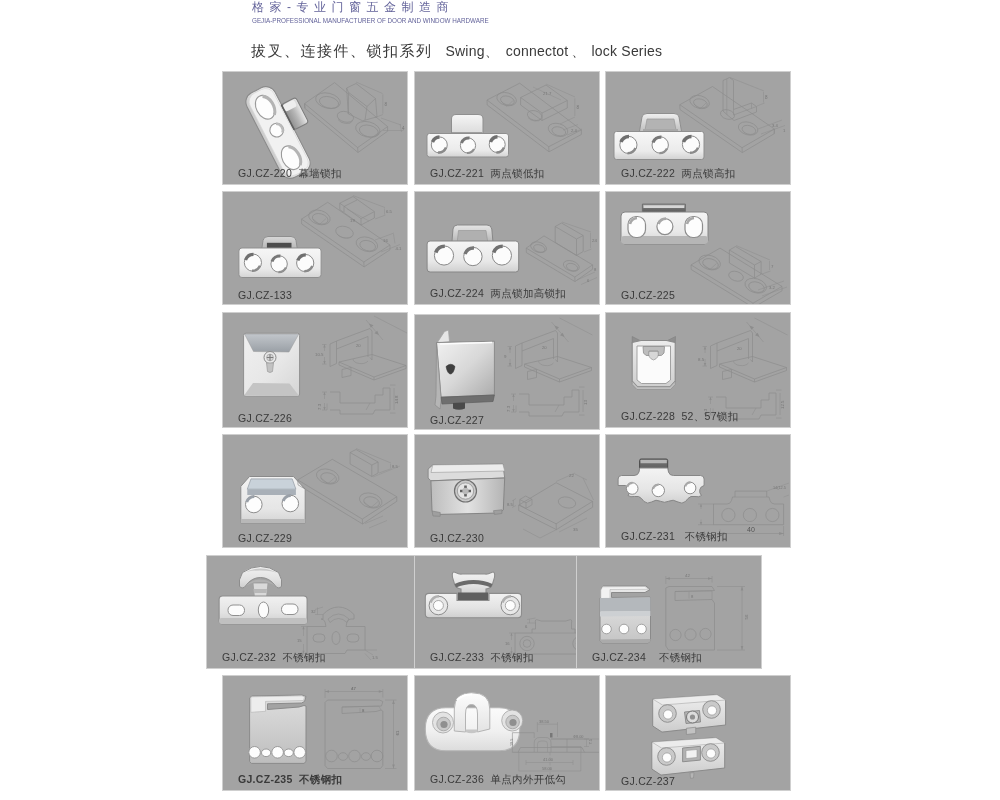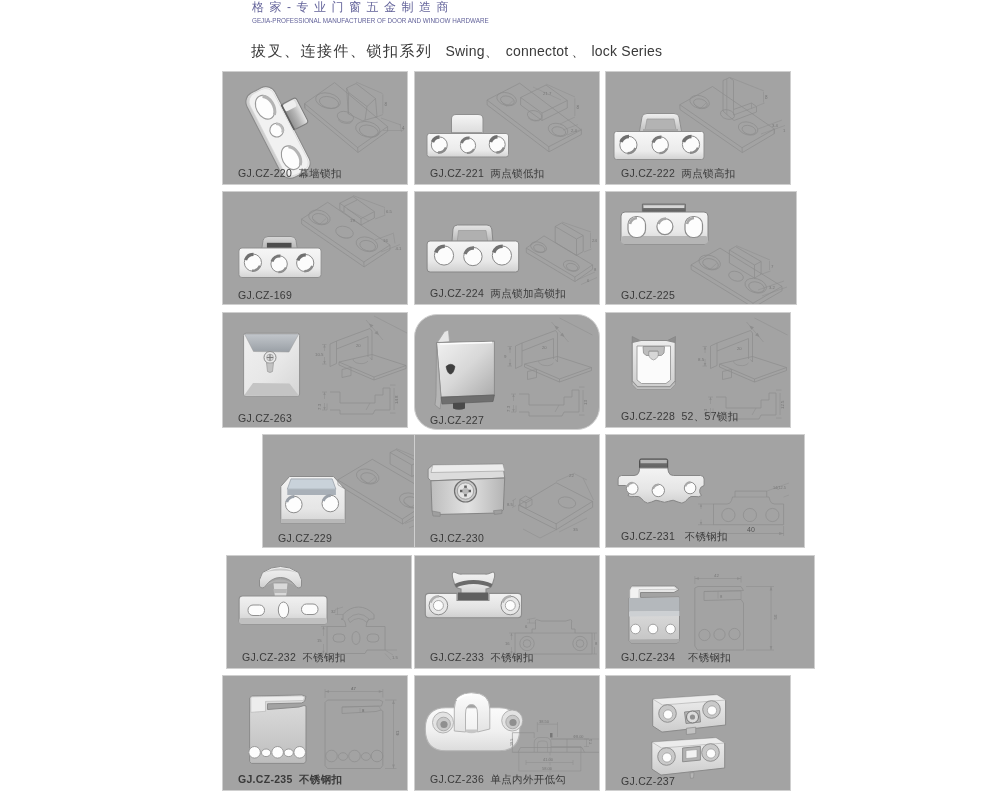--- a/index.html
+++ b/index.html
@@ -231,21 +231,21 @@
         <path d="M161.5 16.5 L161.5 22.5" stroke-width="0.5"></path>
         <path d="M152 48 L171 41 M158 60 L177 52.5" stroke-width="0.5"></path>
         <path d="M170.5 42 L172 51.5" stroke-width="0.5"></path>
         <path d="M124 17 L146 29" stroke-width="0.45"></path>
       </g>
       <text x="163" y="21" font-size="4.3" fill="#777">6.5</text>
       <text x="127" y="30" font-size="4.3" fill="#777">19</text>
       <text x="160" y="50" font-size="4.3" fill="#777">16</text>
       <text x="172.5" y="58" font-size="4.3" fill="#777">4.1</text>
     </svg>
-    <div class="lbl">GJ.CZ-169</div>
+    <div class="lbl">GJ.CZ-133</div>
   </div>
 
   <div class="cell" id="c224" style="left:414px;top:191px;height:112px;">
     <svg width="184" height="112" viewBox="0 0 184 112">
       <defs>
         <linearGradient id="g224a" x1="0" y1="0" x2="0" y2="1">
           <stop offset="0" stop-color="#f5f5f5"></stop>
             <stop offset="0.65" stop-color="#e8e8e8"></stop>
             <stop offset="1" stop-color="#d0d0d0"></stop>
         </linearGradient>
@@ -284,21 +284,21 @@
         <path d="M175.5 41 L175.5 56" stroke-width="0.5"></path>
         <path d="M162 88 L180 80 M166 92.5 L182 85.5" stroke-width="0.5"></path>
       </g>
       <text x="177" y="50" font-size="4.4" fill="#777">24</text>
       <text x="172" y="90" font-size="4.2" fill="#777">6</text>
       <text x="179" y="79" font-size="4.2" fill="#777">8</text>
     </svg>
     <div class="lbl">GJ.CZ-224&nbsp;&nbsp;两点锁加高锁扣</div>
   </div>
 
-  <div class="cell" id="c225" style="left:605px;top:191px;height:112px;padding-left:6px;">
+  <div class="cell" id="c225" style="left:605px;top:191px;height:112px;">
     <svg width="184" height="112" viewBox="0 0 184 112">
       <defs>
         <linearGradient id="g225a" x1="0" y1="0" x2="0" y2="1">
           <stop offset="0" stop-color="#f4f4f4"></stop>
             <stop offset="0.6" stop-color="#e9e9e9"></stop>
             <stop offset="1" stop-color="#d4d4d4"></stop>
         </linearGradient>
         <linearGradient id="g225b" x1="0" y1="0" x2="0" y2="1">
           <stop offset="0" stop-color="#9f9f9f"></stop>
             <stop offset="0.4" stop-color="#6b6b6b"></stop>
@@ -385,24 +385,24 @@
       <g fill="none" stroke="#8d8d8d" stroke-width="0.7">
         <path d="M107 79 L117 79 L117 90 L152 90 L152 82 L160 82 L160 75 L167 75 L167 97 L152 97 L150 101 L117 101 L117 97 L107 97"></path>
         <path d="M147 90 L143 97" stroke-width="0.55"></path>
         <path d="M104 90.5 L104 97 M104 79 L99 79 M104 97 L99 97 M101.5 79 L101.5 86 M101.5 90 L101.5 97" stroke-width="0.55"></path>
         <path d="M101.5 79 l-1.2 3 l2.4 0 Z M101.5 97 l-1.2 -3 l2.4 0 Z" fill="#8d8d8d" stroke="none"></path>
         <path d="M171 75 L171 97 M167 72 L172.5 72 M167 100 L172.5 100" stroke-width="0.55"></path>
       </g>
       <text x="96" y="95" font-size="4.4" fill="#777" transform="rotate(-90 98 95)">7.3</text>
       <text x="172" y="92" font-size="4.4" fill="#777" transform="rotate(-90 173 90)">14.8</text>
     </svg>
-    <div class="lbl">GJ.CZ-263</div>
-  </div>
-
-  <div class="cell" id="c227" style="left:414px;top:314px;height:114px;border-radius:23px;">
+    <div class="lbl">GJ.CZ-226</div>
+  </div>
+
+  <div class="cell" id="c227" style="left:414px;top:314px;height:114px;">
     <svg width="184" height="114" viewBox="0 0 184 114">
       <defs>
         <linearGradient id="g227a" x1="0" y1="0" x2="1" y2="1">
           <stop offset="0" stop-color="#f1f1f1"></stop>
             <stop offset="0.5" stop-color="#d8d8d8"></stop>
             <stop offset="1" stop-color="#ababab"></stop>
         </linearGradient>
       </defs>
 
       <g>
@@ -483,21 +483,21 @@
         <path d="M107 95.5 L107 102 M107 84 L102 84 M107 102 L102 102 M104.5 84 L104.5 91 M104.5 95 L104.5 102" stroke-width="0.55"></path>
         <path d="M104.5 84 l-1.2 3 l2.4 0 Z M104.5 102 l-1.2 -3 l2.4 0 Z" fill="#8d8d8d" stroke="none"></path>
         <path d="M174 80 L174 102 M170 77 L175.5 77 M170 105 L175.5 105" stroke-width="0.55"></path>
       </g>
       <text x="99" y="100" font-size="4.4" fill="#777" transform="rotate(-90 101 100)">7.3</text>
       <text x="175" y="97" font-size="4.4" fill="#777" transform="rotate(-90 176 95)">12.5</text>
     </svg>
     <div class="lbl">GJ.CZ-228&nbsp;&nbsp;52、57锁扣</div>
   </div>
 
-  <div class="cell" id="c229" style="left:222px;top:434px;height:112px;margin-left:40px;">
+  <div class="cell" id="c229" style="left:222px;top:434px;height:112px;">
     <svg width="184" height="112" viewBox="0 0 184 112">
       <defs>
         <linearGradient id="g229a" x1="0" y1="0" x2="0" y2="1">
           <stop offset="0" stop-color="#f2f2f2"></stop>
             <stop offset="0.7" stop-color="#e6e6e6"></stop>
             <stop offset="1" stop-color="#d4d4d4"></stop>
         </linearGradient>
       </defs>
 
       <g>
@@ -574,21 +574,21 @@
         <path d="M97 66 L101 63.5 M97 72.5 L101 70.5 M98.5 65 L98.5 71.5" stroke-width="0.5"></path>
         <path d="M144 97 L172 83" stroke-width="0.5"></path>
       </g>
       <text x="154" y="42" font-size="4.4" fill="#777">22</text>
       <text x="92" y="71" font-size="4.2" fill="#777">8.5</text>
       <text x="158" y="96" font-size="4.4" fill="#777">35</text>
     </svg>
     <div class="lbl">GJ.CZ-230</div>
   </div>
 
-  <div class="cell" id="c231" style="left:605px;top:434px;height:112px;padding-left:14px;">
+  <div class="cell" id="c231" style="left:605px;top:434px;height:112px;">
     <svg width="184" height="112" viewBox="0 0 184 112">
       <defs>
         <linearGradient id="g231a" x1="0" y1="0" x2="0" y2="1">
           <stop offset="0" stop-color="#f3f3f3"></stop>
             <stop offset="0.6" stop-color="#e6e6e6"></stop>
             <stop offset="1" stop-color="#d2d2d2"></stop>
         </linearGradient>
         <linearGradient id="g231b" x1="0" y1="0" x2="0" y2="1">
           <stop offset="0" stop-color="#8f8f8f"></stop>
             <stop offset="0.25" stop-color="#6a6a6a"></stop>
@@ -620,21 +620,21 @@
 
         <path d="M114 94.5 L114 101 M177.6 91 L177.6 101 M114 98.5 L177.6 98.5" stroke-width="0.6"></path>
         <path d="M114 98.5 l4.5 -1.5 l0 3 Z M177.6 98.5 l-4.5 -1.5 l0 3 Z" fill="#8d8d8d" stroke="none"></path>
       </g>
       <text x="141" y="97" font-size="7" fill="#555">40</text>
       <text x="167" y="53.5" font-size="3.8" fill="#777">14(12.5</text>
     </svg>
     <div class="lbl">GJ.CZ-231&nbsp;&nbsp;&nbsp;不锈钢扣</div>
   </div>
 
-  <div class="cell" id="c232" style="left:226px;top:555px;height:112px;">
+  <div class="cell" id="c232" style="left:206px;top:555px;height:112px;padding-left:48px;">
     <svg width="184" height="112" viewBox="0 0 184 112">
       <defs>
         <linearGradient id="g232a" x1="0" y1="0" x2="0" y2="1">
           <stop offset="0" stop-color="#f1f1f1"></stop>
             <stop offset="0.6" stop-color="#e2e2e2"></stop>
             <stop offset="1" stop-color="#cdcdcd"></stop>
         </linearGradient>
       </defs>
 
       <g>
@@ -703,21 +703,21 @@
         <path d="M96.5 77 l-1.1 2.8 l2.2 0 Z M96.5 98 l-1.1 -2.8 l2.2 0 Z" fill="#8d8d8d" stroke="none"></path>
         <path d="M177 77 L182 77 M177 98 L182 98 M179.5 77 L179.5 84 M179.5 91 L179.5 98" stroke-width="0.5"></path>
       </g>
       <text x="110" y="72" font-size="4.2" fill="#777">6</text>
       <text x="90" y="89" font-size="4.2" fill="#777">16</text>
       <text x="180" y="89" font-size="4.2" fill="#777">8</text>
     </svg>
     <div class="lbl">GJ.CZ-233&nbsp;&nbsp;不锈钢扣</div>
   </div>
 
-  <div class="cell" id="c234" style="left:605px;top:555px;height:112px;padding-left:24px;">
+  <div class="cell" id="c234" style="left:576px;top:555px;height:112px;">
     <svg width="184" height="112" viewBox="0 0 184 112">
       <defs>
         <linearGradient id="g234a" x1="0" y1="0" x2="0" y2="1">
           <stop offset="0" stop-color="#e9e9e9"></stop>
             <stop offset="0.5" stop-color="#d8d8d8"></stop>
             <stop offset="1" stop-color="#c4c4c4"></stop>
         </linearGradient>
       </defs>
 
       <g>

